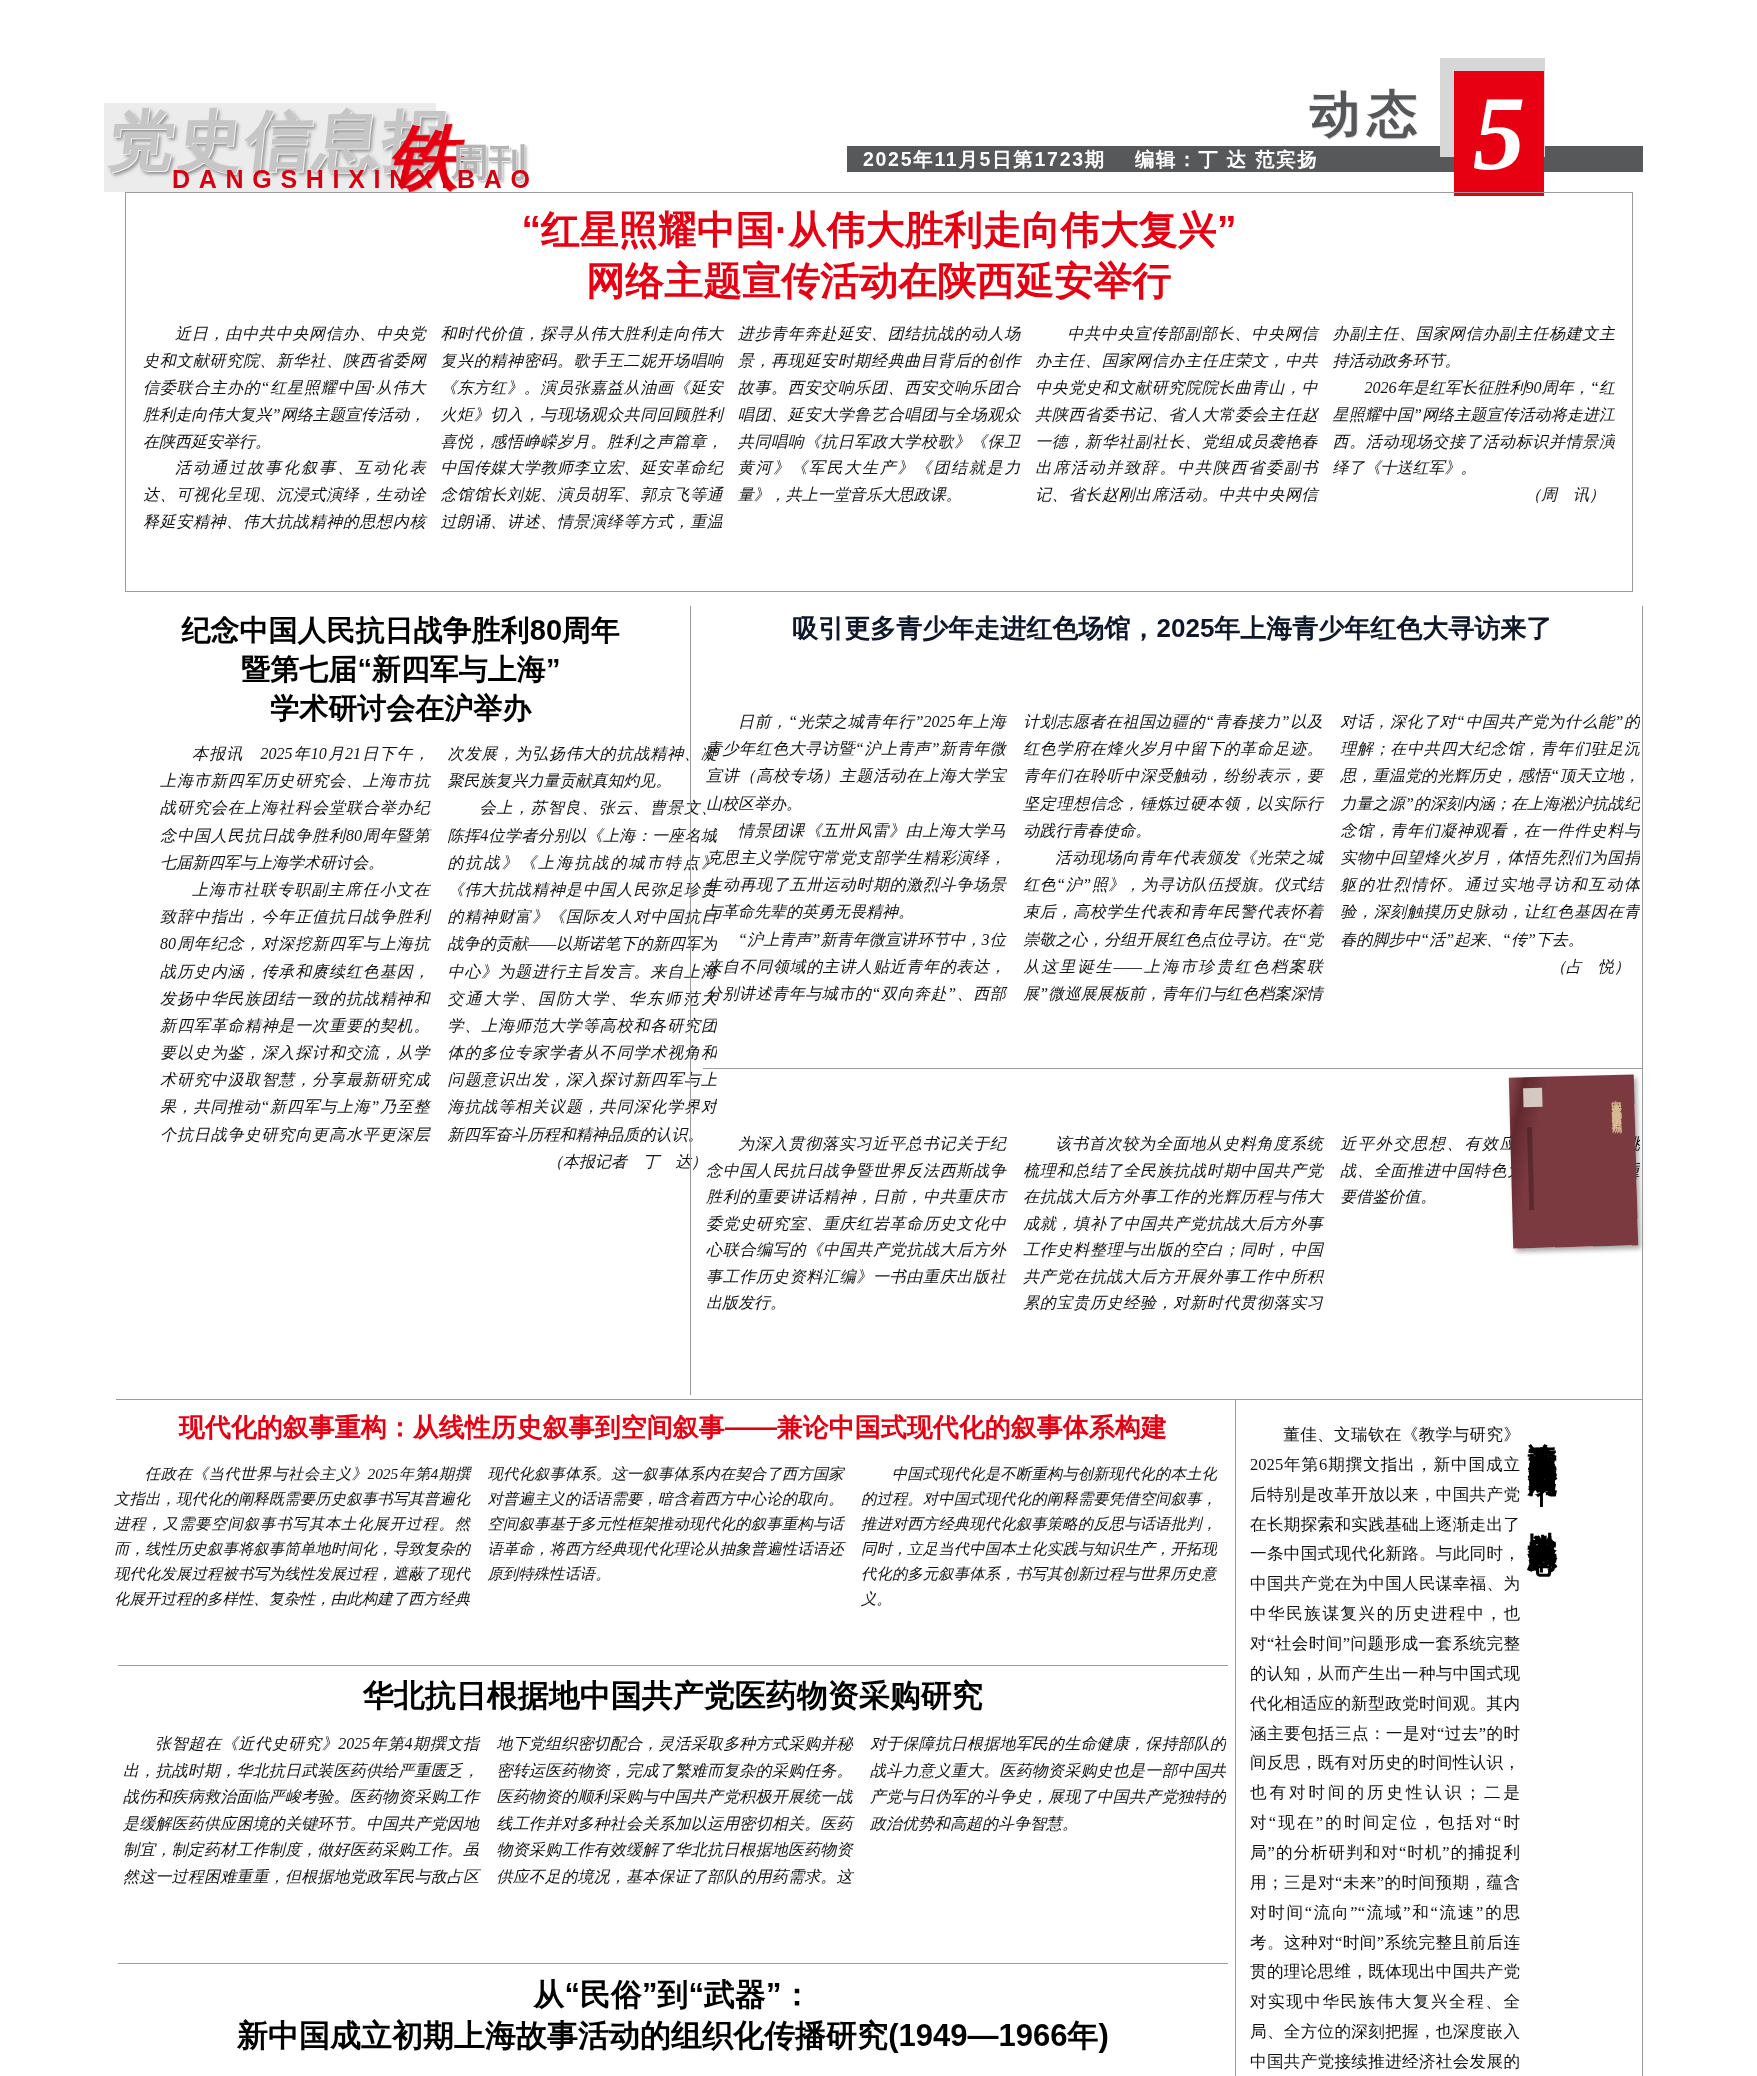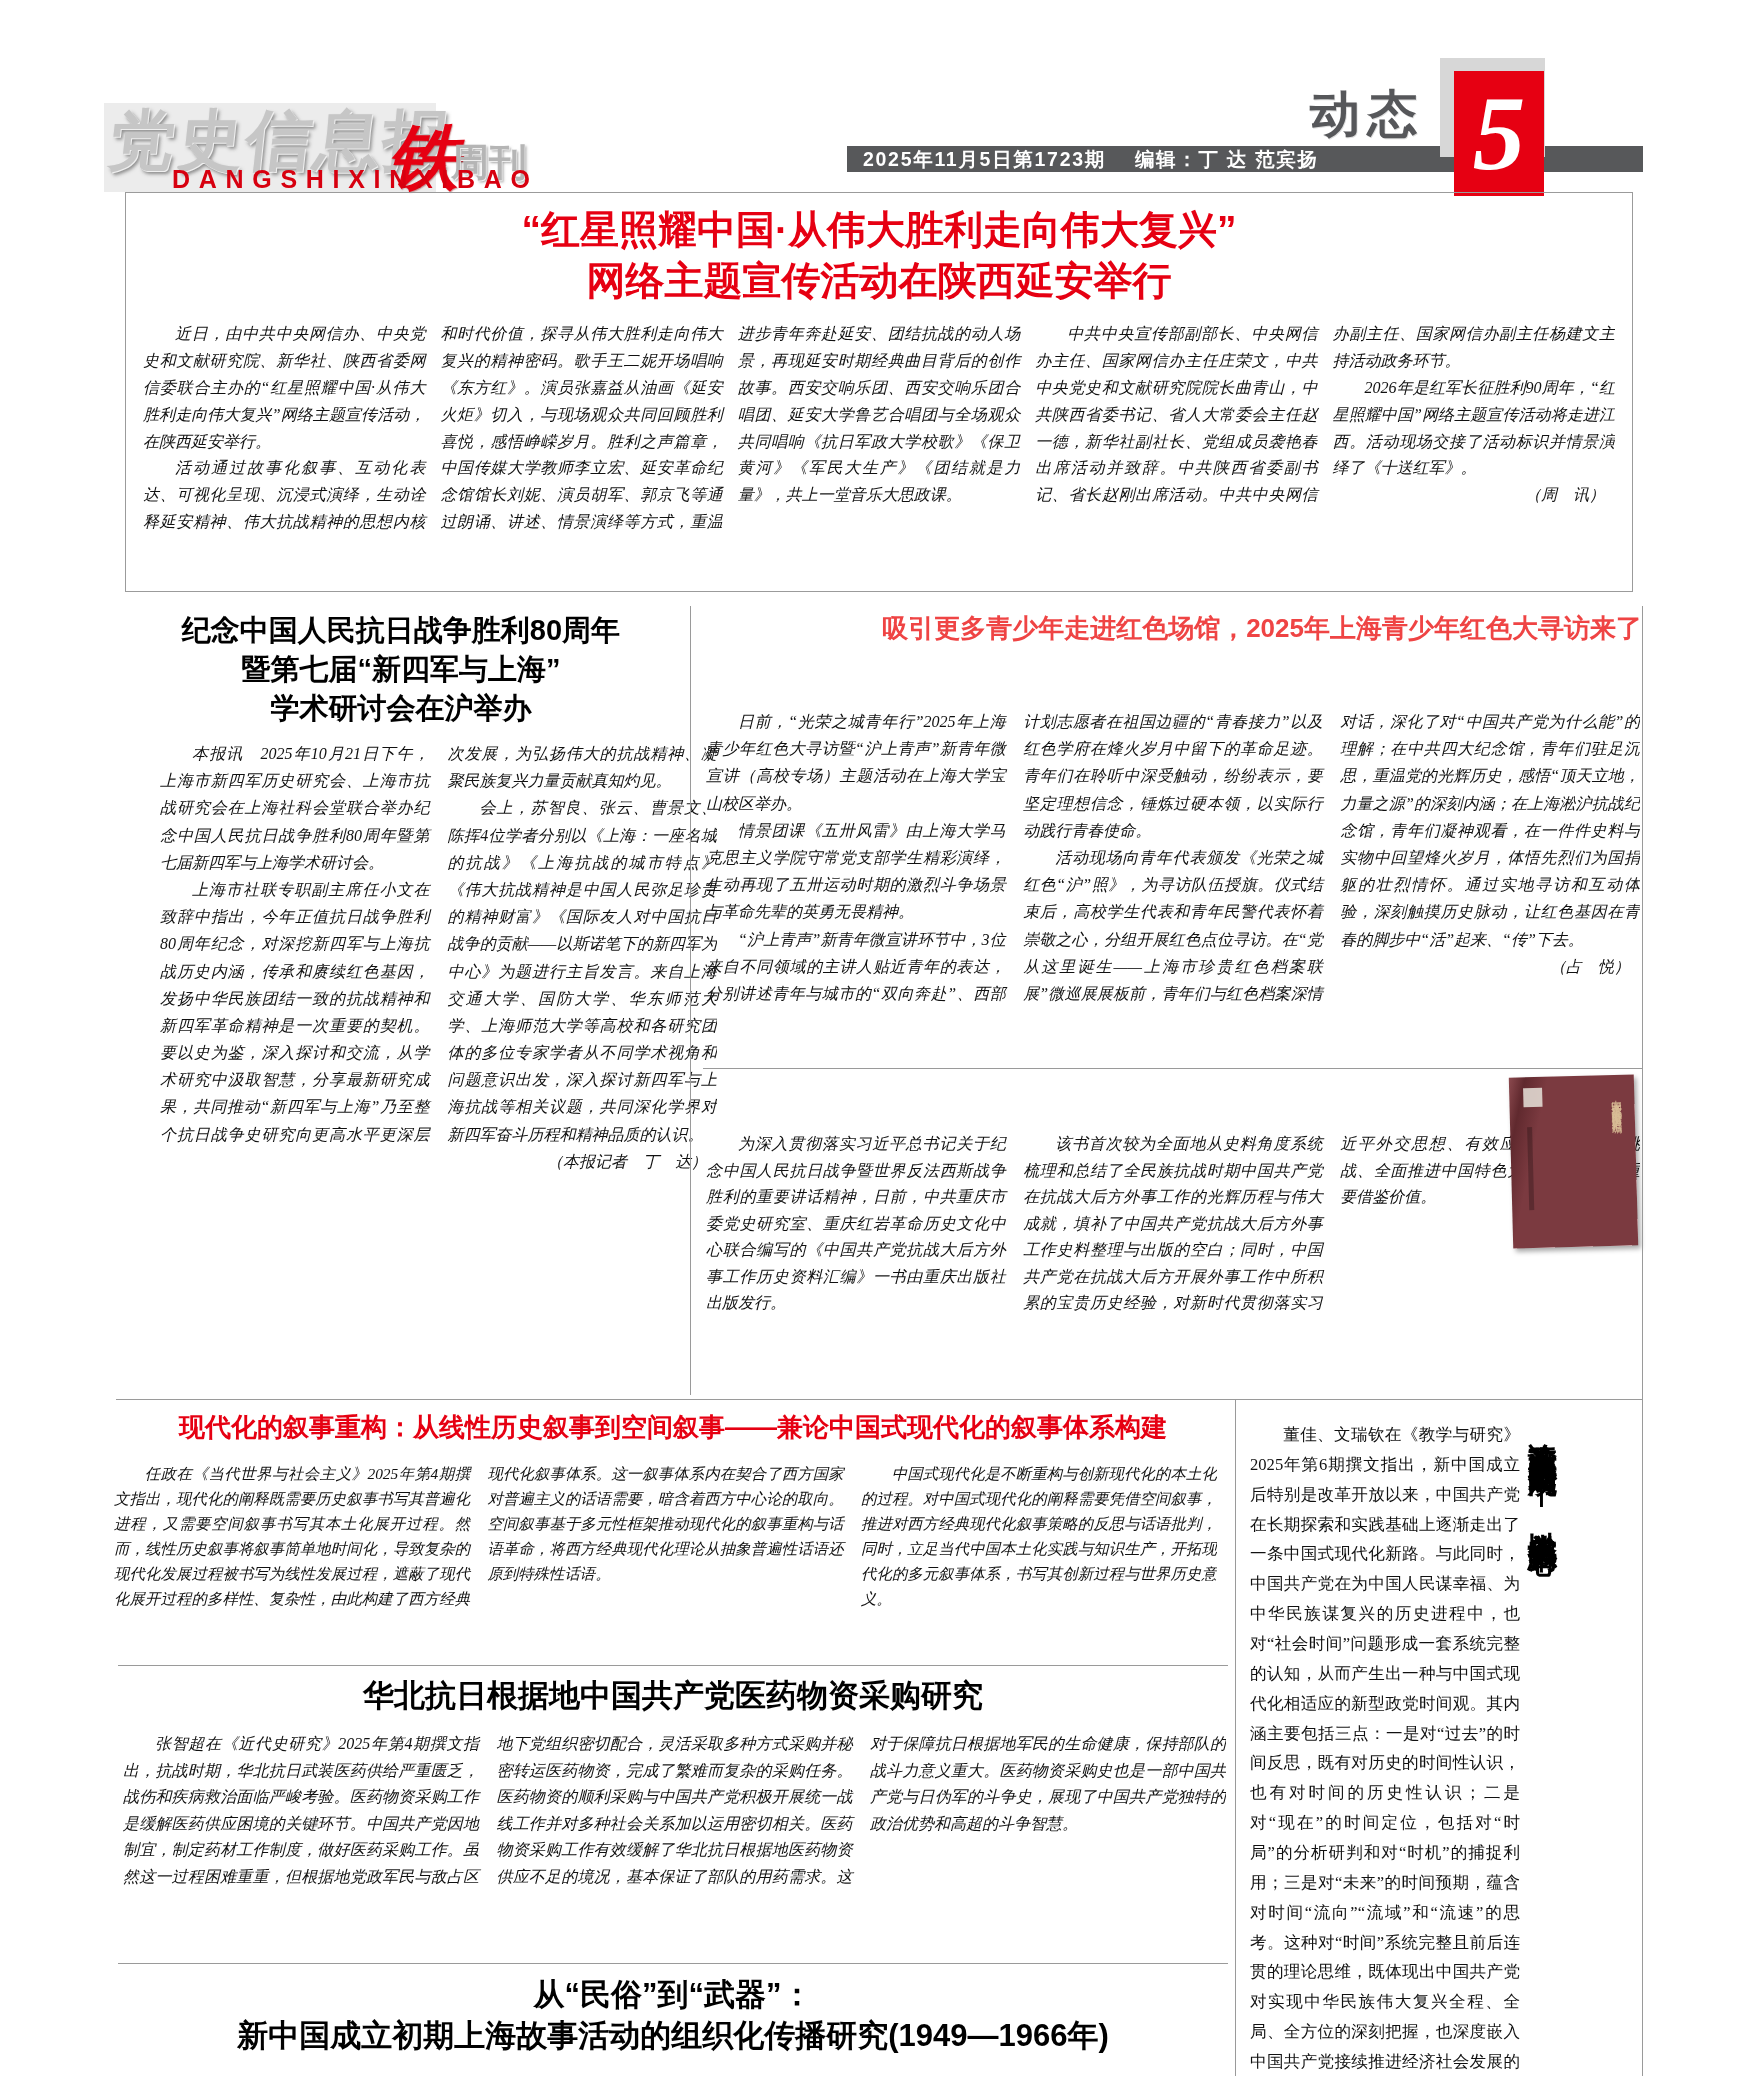--- a/index.html
+++ b/index.html
@@ -35,21 +35,21 @@
   .body-text p{margin:0;text-indent:2em;font-style:italic;}
   .byline{text-indent:0 !important;text-align:right;padding-right:10px;}
   .a1-body{left:143px;top:321px;width:1472px;height:262px;column-count:5;column-gap:15px;
            font-size:16px;line-height:1.68;}
   
   .a2-title{left:118px;top:611px;width:566px;text-align:center;color:#000;
             font-size:29px;line-height:1.34;}
   .a2-body{left:126px;top:740px;width:557px;height:648px;column-count:2;column-gap:18px;
            font-size:16px;line-height:1.70;margin-left:34px;}
   .vdiv1{left:690px;top:606px;width:0.8px;height:789px;}
-  .a3-title{left:703px;top:611px;width:939px;text-align:right;color:#ef4444;font-size:26px;}
+  .a3-title{left:703px;top:611px;width:939px;text-align:center;color:#0f172a;font-size:26px;}
   .a3-body{left:706px;top:664px;width:934px;height:395px;column-count:3;column-gap:17.4px;
            font-size:16px;line-height:1.70;margin-top:44px;}
   .hdiv1{left:703px;top:1068px;width:939px;height:0.8px;}
   .a4-title{left:703px;top:1079px;width:939px;text-align:center;color:#000;font-size:26px;}
   .a4-body{left:706px;top:1131px;width:934px;height:257px;column-count:3;column-gap:17.4px;
            font-size:16px;line-height:1.66;}
   .book{left:1511px;top:1076px;width:125px;height:171px;transform:rotate(-1.5deg);
         background:linear-gradient(103deg,#8c4a4f 0%,#60292e 10%,#7b3a40 24%,#7b3a40 100%);
         box-shadow:2.5px 3.3px 5.8px rgba(0,0,0,.35);}
   .book-title{position:absolute;right:11.6px;top:16.6px;height:137px;writing-mode:vertical-rl;

